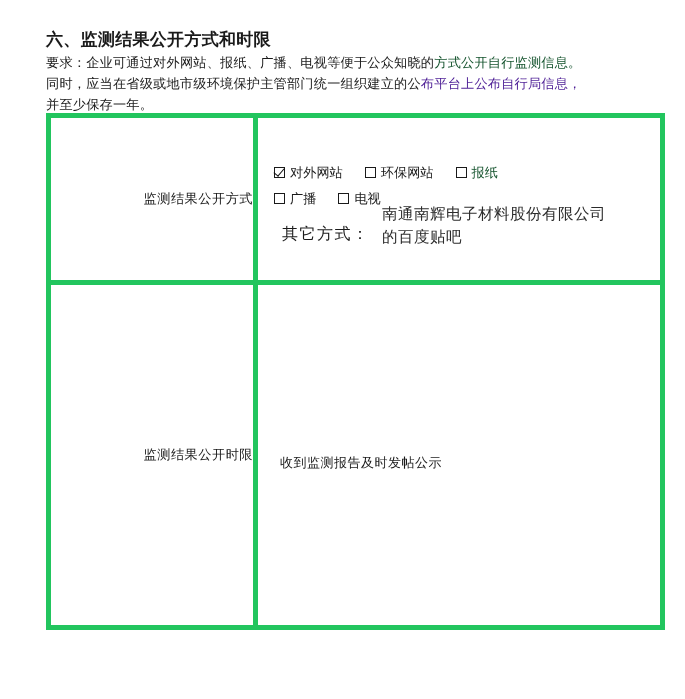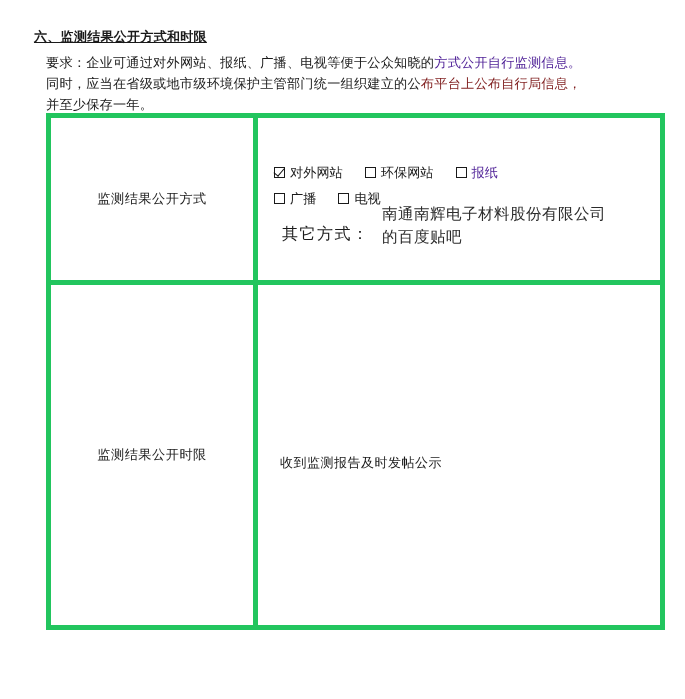--- a/index.html
+++ b/index.html
@@ -16,68 +16,67 @@
   }
   .page {
     position: relative;
     width: 685px;
     height: 699px;
     box-sizing: border-box;
     padding: 0;
   }
   .section-title {
     position: absolute;
-    left: 34px;
+    left: 46px;
     top: 28px;
-    font-size: 13px;
+    font-size: 17px;
     font-weight: bold;
     letter-spacing: 0.3px;
     white-space: nowrap;
-    text-decoration: underline;
   }
   .req-block {
     position: absolute;
     left: 46px;
     top: 52px;
     width: 610px;
     font-size: 13.2px;
     line-height: 21px;
     letter-spacing: 0.2px;
   }
   .req-line {
     white-space: nowrap;
   }
   .req-line .lead {
     font-weight: normal;
   }
   
   .faded {
+    color: #14532d;
+  }
+  .faded2 {
     color: #4c1d95;
-  }
-  .faded2 {
-    color: #7f1d1d;
     text-align: center;
   }
 
   table.form {
     position: absolute;
     left: 46px;
     top: 113px;
     width: 604px;
     border-collapse: collapse;
     table-layout: fixed;
   }
   table.form td {
     border: 5px solid #22c55e;
     vertical-align: middle;
     padding: 0;
   }
   td.label-cell {
     width: 202px;
-    text-align: center;
+    text-align: right;
     font-size: 13.2px;
     letter-spacing: 0.5px;
   }
   td.body-cell {
     width: 402px;
     vertical-align: top;
     position: relative;
   }
   .row1 .body-cell { height: 162px; }
   .row2 .body-cell { height: 340px; }

